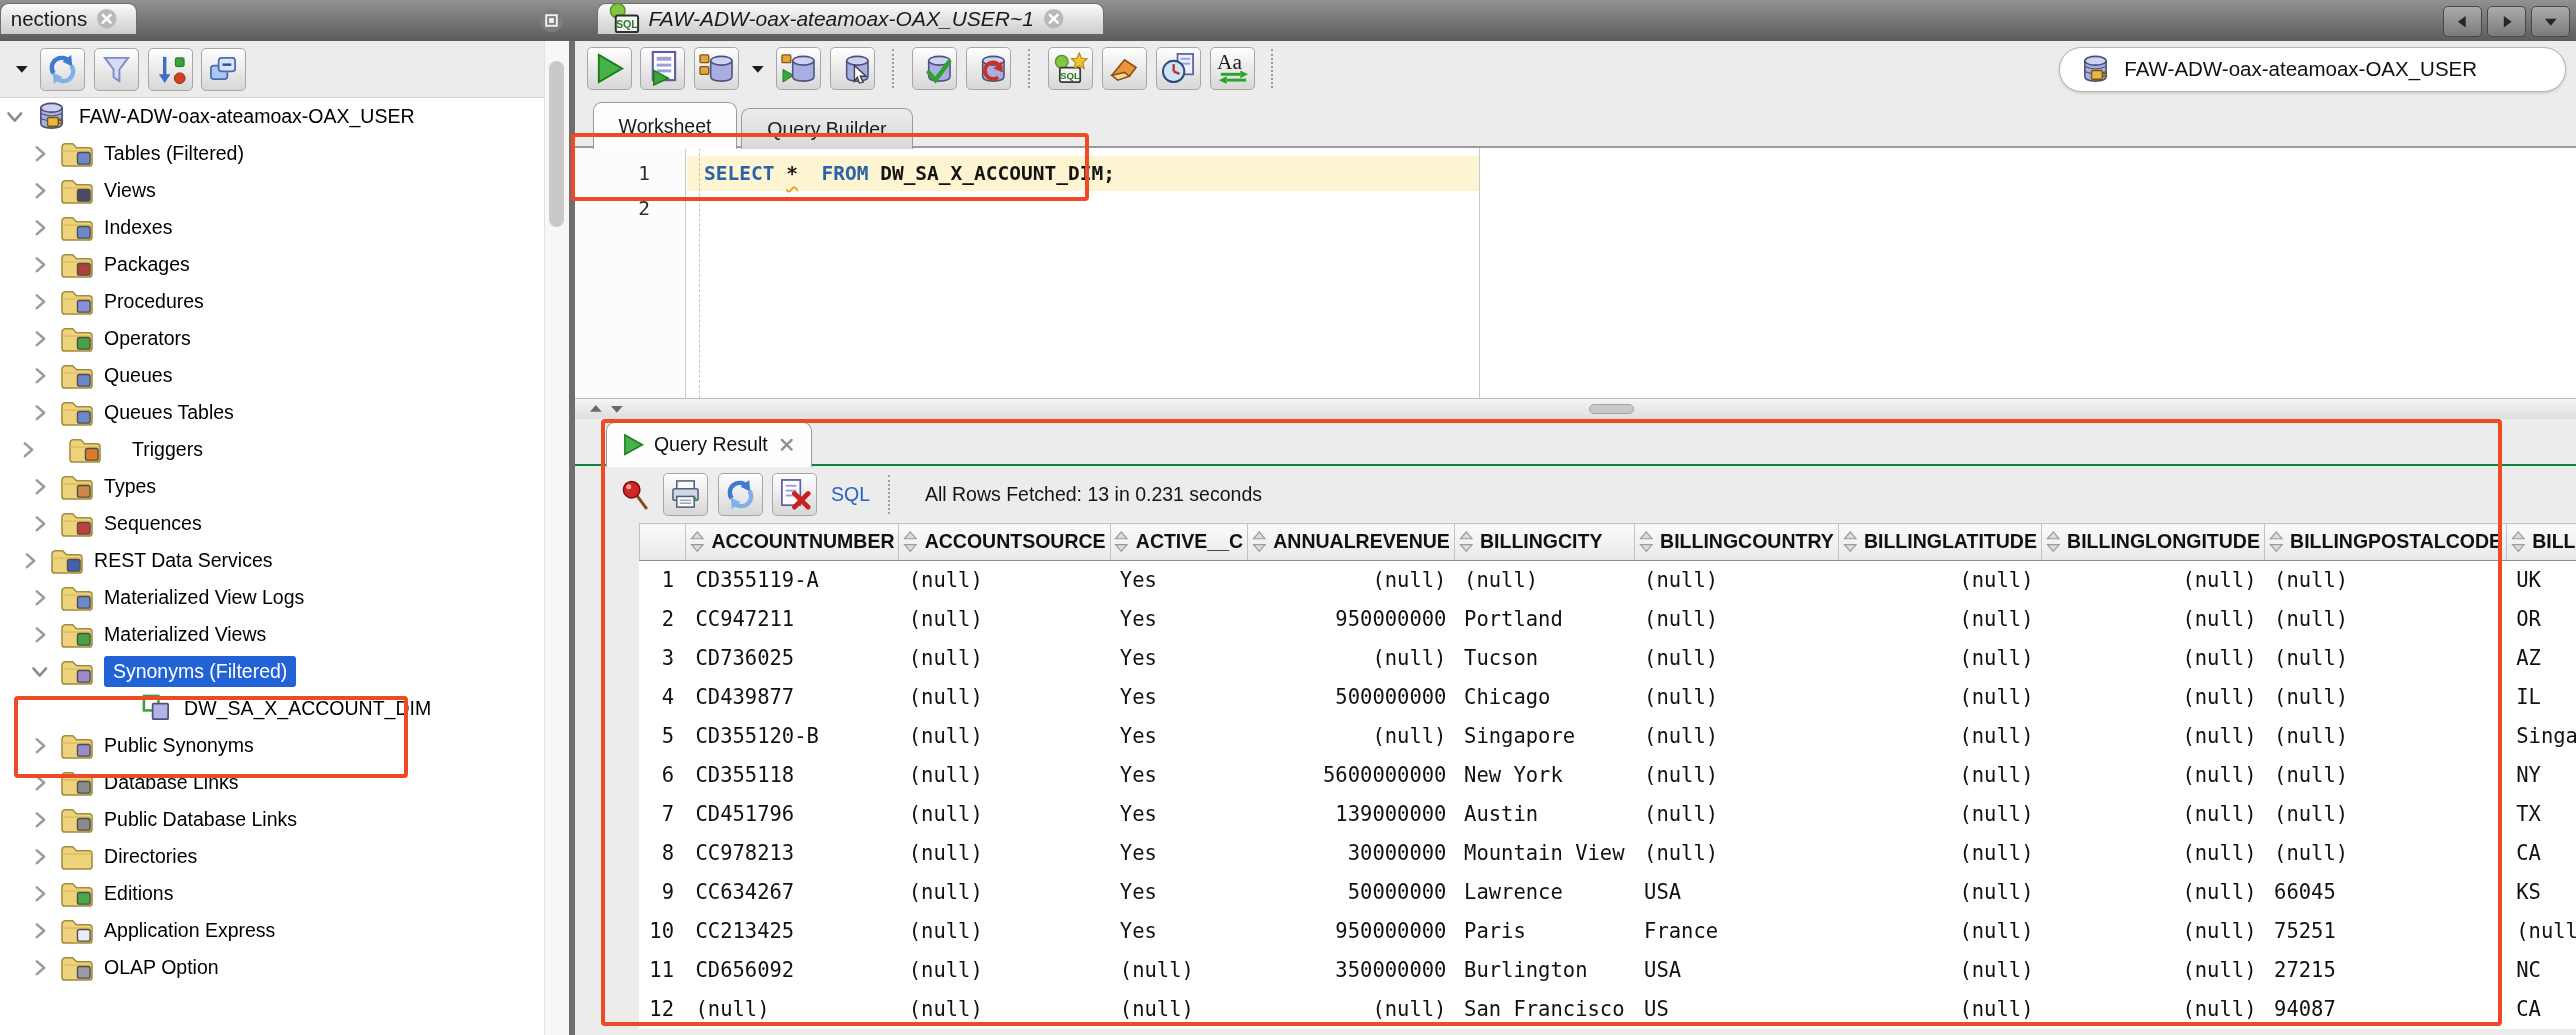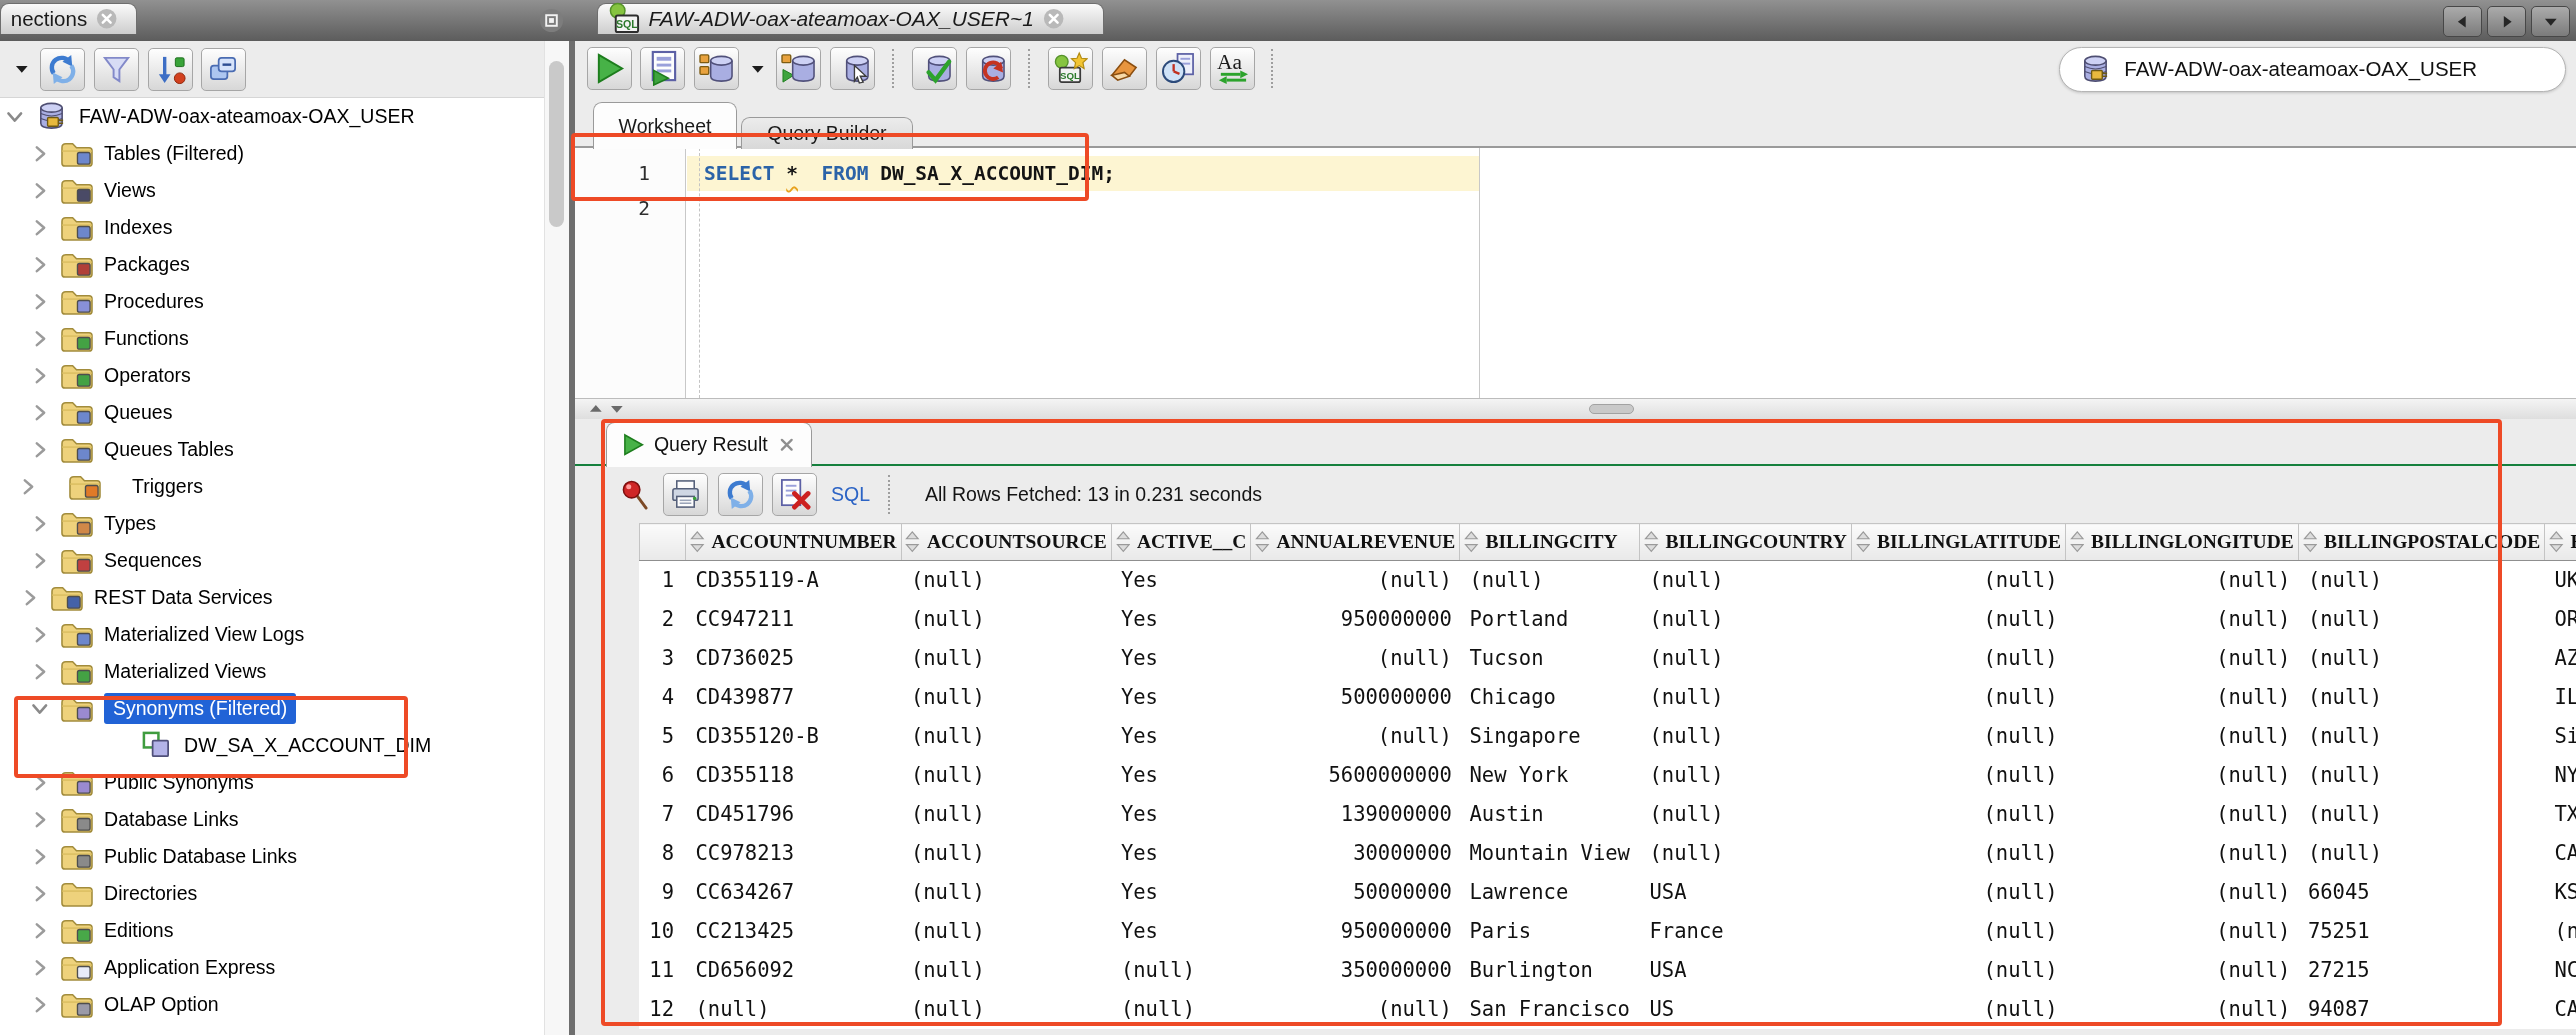--- a/index.html
+++ b/index.html
@@ -45,21 +45,21 @@
   .main{position:absolute;left:575px;top:41px;right:0;bottom:0;background:#ececec;}
   .ws-toolbar{position:absolute;left:11.7px;top:3.9px;height:47px;display:flex;align-items:center;gap:8.8px;}
   .tsep{width:2px;height:39px;border-left:2.9px dotted #9e9e9e;margin:0 7.8px;flex:none;}
   .dcaret{margin:0 2px;flex:none;display:flex;}
   .conn-combo{position:absolute;left:1484px;top:5.9px;width:507px;height:45px;background:#fff;
               border:1px solid #b5b5b5;border-radius:22.4px;display:flex;align-items:center;gap:13.7px;
               padding:0 17.6px;box-sizing:border-box;box-shadow:0 1px 2.9px rgba(0,0,0,.18);}
   .conn-combo .lbl{font-size:20.5px;color:#111;white-space:nowrap;}
 
   .ws-tabs{position:absolute;left:17.6px;top:59px;display:flex;align-items:flex-end;gap:3.9px;height:49px;z-index:5;}
-  .wtab{height:32px;display:flex;align-items:center;padding:0 25px;font-size:19.5px;color:#1a1a1a;
+  .wtab{height:41px;display:flex;align-items:center;padding:0 25px;font-size:19.5px;color:#1a1a1a;
         border:1px solid #9a9a9a;border-bottom:none;border-radius:8.8px 8.8px 0 0;
         background:linear-gradient(#ececec,#d8d8d8);box-sizing:border-box;}
   .wtab.active{background:#fdfdfd;height:47px;}
   .tabline{position:absolute;left:0;top:105px;right:0;height:2px;background:#9a9a9a;z-index:1;}
 
   .editor{position:absolute;left:0;top:107px;right:0;height:250px;background:#fff;overflow:hidden;}
   .gutter{position:absolute;left:0;top:0;width:111px;height:100%;background:#fcfcfc;
           border-right:1px solid #c8c8c8;box-sizing:border-box;padding-top:7.8px;}
   .lnum{height:35px;line-height:35px;text-align:right;padding-right:35px;
         font-family:"DejaVu Sans Mono",monospace;font-size:19.5px;color:#2e2e2e;}
@@ -87,21 +87,21 @@
            border-bottom:none;border-radius:8.8px 8.8px 0 0;display:flex;align-items:center;gap:9.8px;
            padding:0 13.7px;font-size:19.5px;color:#111;}
   .res-toolbar{position:absolute;left:0;top:47px;right:0;height:57px;display:flex;align-items:center;
                gap:9.8px;padding-left:43px;}
   .sql-link{font-size:19.5px;color:#2b63c5;margin-left:3.9px;}
   .res-status{font-size:19.5px;color:#141414;margin-left:15.6px;}
 
   .grid{position:absolute;left:64px;top:104px;border-collapse:collapse;table-layout:fixed;background:#fff;}
   .grid th{height:37px;background:linear-gradient(#fbfbfb,#e9e9e9);border:1px solid #c4c4c4;
            border-bottom:1px solid #8f8f8f;font-weight:bold;font-size:19.5px;color:#111;text-align:left;
-           white-space:nowrap;overflow:hidden;padding:0 3.9px;box-sizing:border-box;font-family:Liberation Serif, serif;}
+           white-space:nowrap;overflow:hidden;padding:0 3.9px;box-sizing:border-box;}
   .hwrap{display:flex;align-items:center;gap:6.8px;}
   .grid td{height:39px;font-family:"DejaVu Sans Mono",monospace;font-size:20.5px;color:#111;
            white-space:nowrap;overflow:hidden;padding:0 9.8px;box-sizing:border-box;}
   .grid td.r{text-align:right;padding-right:7.8px;}
   .grid td.rownum{text-align:right;padding-right:11.7px;}
 
   
   .ann{position:absolute;border:4.9px solid #ee4a26;border-radius:3.9px;box-sizing:border-box;
        pointer-events:none;z-index:60;}
   #ann-sidebar{left:13.7px;top:696px;width:394px;height:82px;}
@@ -294,35 +294,20 @@
             </svg>
           </span>
           <span class="ticon">
             <svg width="35" height="31" viewBox="0 0 36 32">
               <path d="M3 10 Q3 6 7 6 L14 6 L18 10 L31 10 Q34 10 34 13 L34 26 Q34 29 31 29 L6 29 Q3 29 3 26 Z" fill="#eed27c" stroke="#a28c3c" stroke-width="1.6"></path>
               <path d="M3 13.5 L34 13.5" stroke="#d9bc5e" stroke-width="1.4"></path>
               <rect x="19" y="15" width="13" height="12" rx="2" fill="#8890d8" stroke="#4e4e4e" stroke-width="1.4"></rect>
             </svg>
           </span>
           <span class="tlabel">Procedures</span>
-        </div>
-        <div class="trow" style="padding-left: 29px;">
-          <span class="tcaret">
-            <svg width="19.5" height="19.5" viewBox="0 0 20 20">
-              <polyline points="7,3.5 14.5,10 7,16.5" fill="none" stroke="#9b9b9b" stroke-width="2.6" stroke-linecap="round" stroke-linejoin="round"></polyline>
-            </svg>
-          </span>
-          <span class="ticon">
-            <svg width="35" height="31" viewBox="0 0 36 32">
-              <path d="M3 10 Q3 6 7 6 L14 6 L18 10 L31 10 Q34 10 34 13 L34 26 Q34 29 31 29 L6 29 Q3 29 3 26 Z" fill="#eed27c" stroke="#a28c3c" stroke-width="1.6"></path>
-              <path d="M3 13.5 L34 13.5" stroke="#d9bc5e" stroke-width="1.4"></path>
-              <rect x="19" y="15" width="13" height="12" rx="2" fill="#44a244" stroke="#4e4e4e" stroke-width="1.4"></rect>
-            </svg>
-          </span>
-          <span class="tlabel">Functions</span>
         </div>
         <div class="trow" style="padding-left: 29px;">
           <span class="tcaret">
             <svg width="19.5" height="19.5" viewBox="0 0 20 20">
               <polyline points="7,3.5 14.5,10 7,16.5" fill="none" stroke="#9b9b9b" stroke-width="2.6" stroke-linecap="round" stroke-linejoin="round"></polyline>
             </svg>
           </span>
           <span class="ticon">
             <svg width="35" height="31" viewBox="0 0 36 32">
               <path d="M3 10 Q3 6 7 6 L14 6 L18 10 L31 10 Q34 10 34 13 L34 26 Q34 29 31 29 L6 29 Q3 29 3 26 Z" fill="#eed27c" stroke="#a28c3c" stroke-width="1.6"></path>

